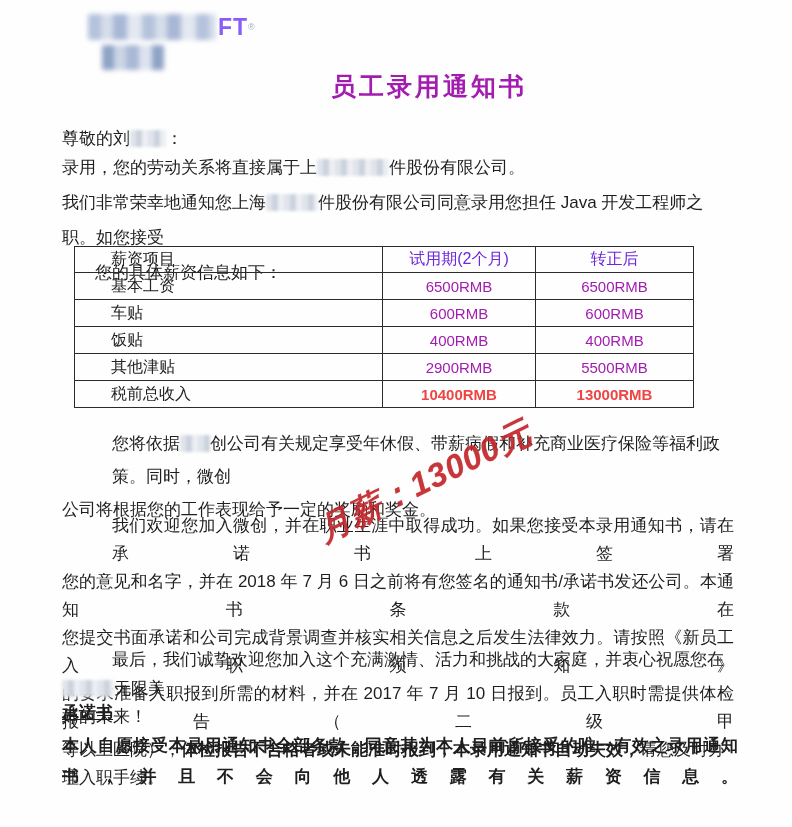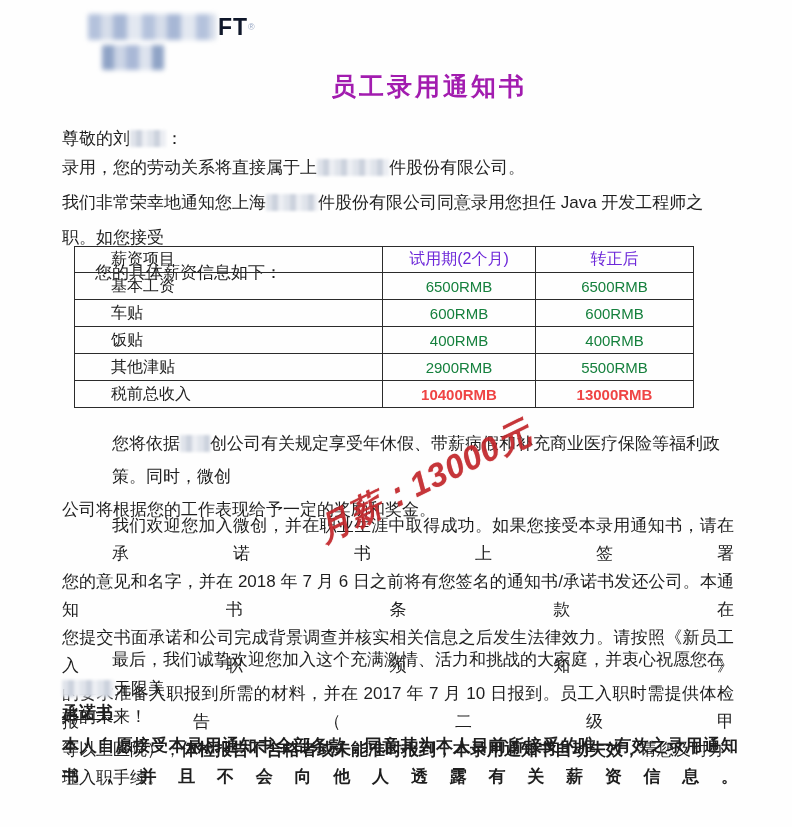--- a/index.html
+++ b/index.html
@@ -12,21 +12,21 @@
   .page{position:absolute;inset:0;}
 
   
   .logo{position:absolute;left:88px;top:12px;}
   .logo-row1{display:flex;align-items:center;height:30px;}
   .logo-mosaic1{display:inline-block;width:128px;height:26px;border-radius:2px;
     background:
       repeating-linear-gradient(90deg,#b4c2dc 0 13px,#d6ddea 13px 25px,#a7b7d5 25px 39px,#e3e8f1 39px 54px),
       linear-gradient(180deg,rgba(255,255,255,.35),rgba(160,175,205,.25));
     filter:blur(2.5px);}
-  .logo-ft{color:#0f172a;font-size:23px;font-weight:bold;letter-spacing:1px;margin-left:2px;}
+  .logo-ft{color:#8b5cf6;font-size:23px;font-weight:bold;letter-spacing:1px;margin-left:2px;}
   .logo-reg{color:#9aa9c5;font-size:9px;vertical-align:super;}
   .logo-mosaic2{width:62px;height:25px;margin:3px 0 0 14px;border-radius:2px;
     background:repeating-linear-gradient(90deg,#8fa3c6 0 12px,#ccd5e6 12px 24px,#a9b8d6 24px 37px,#dde3ee 37px 50px);
     filter:blur(2.6px);}
 
   
   .redact{display:inline-block;height:17px;vertical-align:-3px;border-radius:1px;
     background:
       repeating-linear-gradient(90deg,#e0e4eb 0 6px,#ccd2dd 6px 12px,#eceef3 12px 18px),
       repeating-linear-gradient(0deg,rgba(255,255,255,.4) 0 5px,rgba(175,184,199,.35) 5px 10px);
@@ -56,21 +56,21 @@
   
   .salary-table{position:absolute;left:74px;top:246px;width:619px;
     border-collapse:collapse;table-layout:fixed;}
   .salary-table col.c1{width:308px;}
   .salary-table col.c2{width:153px;}
   .salary-table col.c3{width:158px;}
   .salary-table th,.salary-table td{border:1.5px solid #2b2b2b;height:26px;
     font-weight:normal;font-size:16px;color:#222;padding:0;}
   .salary-table th{height:25px;}
   .salary-table .c-item{text-align:left;padding-left:36px;}
-  .salary-table .c-val{text-align:center;font-size:15px;color:#15803d;}
+  .salary-table .c-val{text-align:center;font-size:15px;color:#a21caf;}
   .salary-table th.c-val{font-size:16px;color:#6d28d9;}
   .salary-table tr.total .c-val{font-weight:bold;color:#ef4444;text-align:center;}
 
   
   .annotation{position:absolute;left:330px;top:508px;z-index:5;
     font-size:33px;font-weight:bold;font-style:italic;letter-spacing:1px;
     color:#c2262a;white-space:nowrap;
     transform:rotate(-26deg);transform-origin:0 100%;
     text-shadow:0 0 1px rgba(194,38,42,.55);
     opacity:.92;}

